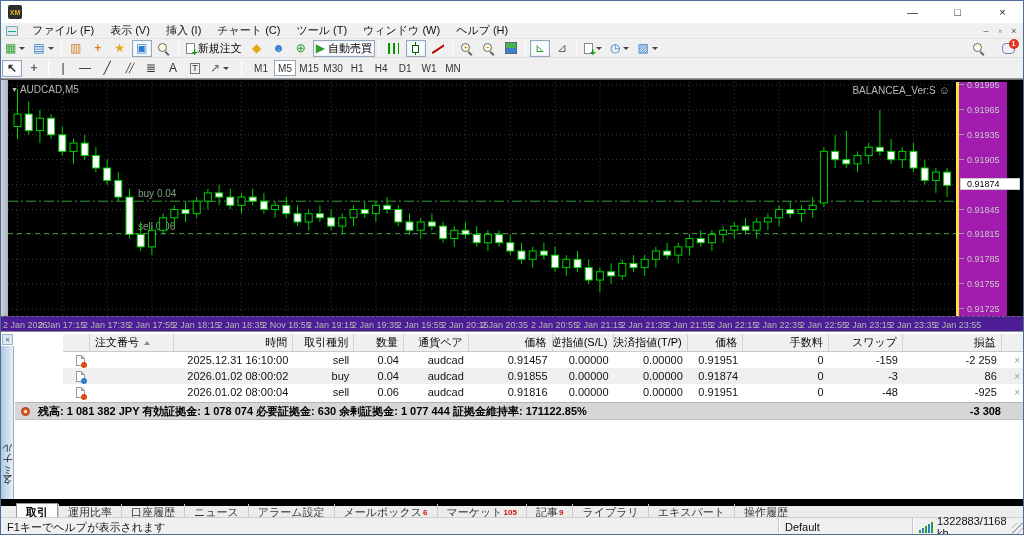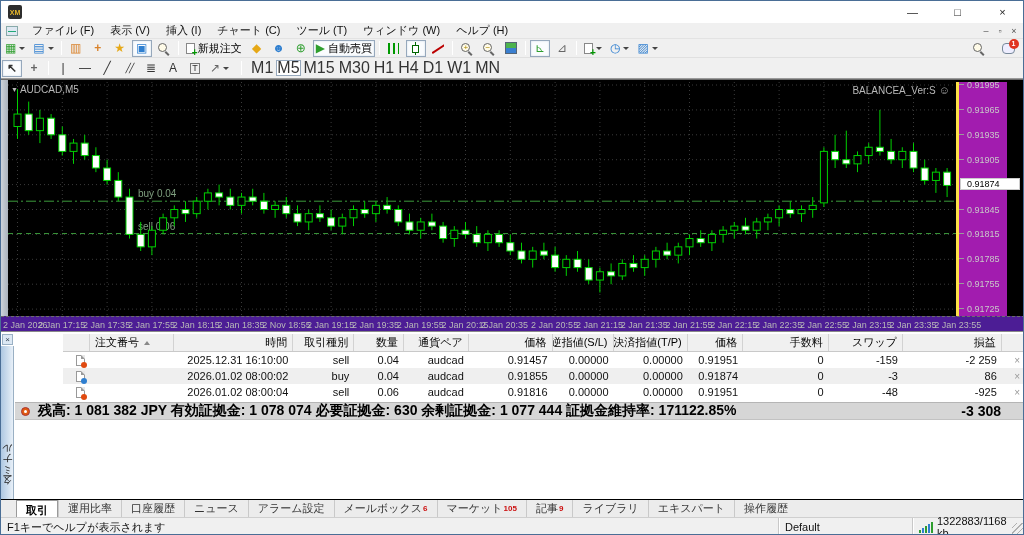--- a/index.html
+++ b/index.html
@@ -35,21 +35,21 @@
   .doc::after{content:"+";position:absolute;right:-4px;bottom:-5px;color:#090;font-weight:bold;font-size:10px;}
   .cndl{width:7px;height:13px;position:relative;display:inline-block;}
   .cndl::before{content:"";position:absolute;left:3px;top:0;width:1px;height:13px;background:#060;}
   .cndl::after{content:"";position:absolute;left:0;top:3px;width:5px;height:6px;border:1px solid #060;background:#fff;}
   .bars{width:11px;height:11px;background:repeating-linear-gradient(90deg,#090 0 2px,transparent 2px 5px);}
   .lni{width:12px;height:12px;position:relative;overflow:hidden;}
   .lni::before{content:"";position:absolute;left:-1px;top:6px;width:15px;height:2px;background:#b00;transform:rotate(-33deg);}
   .tile{width:12px;height:12px;border:1px solid #567;background:linear-gradient(180deg,#4db34d 50%,#3a7fd0 50%);}
   .bubble{position:relative;width:13px;height:11px;border:1.5px solid #789;border-radius:4px;background:#eef;}
   .badge{position:absolute;right:-5px;top:-5px;width:10px;height:10px;border-radius:50%;background:#e03420;color:#fff;font-size:7px;line-height:10px;text-align:center;font-weight:bold;}
-  .tfbtn{min-width:22px;height:16px;margin:0 1px;display:flex;align-items:center;justify-content:center;font-size:16px;color:#333;border:1px solid transparent;}
+  .tfbtn{min-width:22px;height:16px;margin:0 1px;display:flex;align-items:center;justify-content:center;font-size:10px;color:#333;border:1px solid transparent;}
   .tfbtn.pressed{border:1px solid #96a8bc;background:#fff;}
   .tslot{letter-spacing:-2px;font-size:9px;}
   .boxT{border:1px solid #777;font-size:9px;line-height:9px;padding:0 1px;}
   
   #chartwin{position:absolute;left:0;top:78px;width:1024px;height:252px;background:#000;border-top:1px solid #6b6b6b;}
   #chart-left-strip{position:absolute;left:0;top:0;width:7px;height:252px;background:linear-gradient(90deg,#cdd3da,#aab2bc);}
   #plot-wrap{position:absolute;left:7px;top:2px;width:948px;height:234px;}
   #symbol-label{position:absolute;left:3px;top:2px;color:#b8b8b8;font-size:10px;z-index:3;}
   #symbol-label .tri{font-size:7px;vertical-align:1px;margin-right:2px;}
   #ea-label{position:absolute;right:6px;top:2px;color:#b8b8b8;font-size:10px;z-index:3;display:flex;align-items:center;gap:3px;}
@@ -73,26 +73,26 @@
   .trow.hdr .tcell{border-right:1px solid #d2d2d2;}
   .tcell.left{justify-content:flex-start;}
   .tcell.noborder{border-right:none;}
   .sort-tri{width:0;height:0;border-left:3px solid transparent;border-right:3px solid transparent;border-bottom:4px solid #888;margin-left:5px;}
   .rowdoc{width:9px;height:11px;background:#fff;border:1px solid #999;position:relative;}
   .rowdoc::before{content:"";position:absolute;right:-1px;top:-1px;border:2px solid #e8e8e8;border-left-color:#999;border-bottom-color:#999;}
   .rowdoc::after{content:"";position:absolute;right:-3px;bottom:-3px;width:6px;height:6px;border-radius:50%;}
   .rowdoc.sell::after{background:#e04a10;}
   .rowdoc.buy::after{background:#2f7fd0;}
   .xclose{color:#999;font-size:10px;}
-  #balance-row{position:absolute;left:14px;top:70px;width:1010px;height:18px;background:#d6d6d6;border-top:1px solid #b5b5b5;border-bottom:1px solid #c2c2c2;display:flex;align-items:center;font-size:14px;font-weight:bold;color:#000;}
+  #balance-row{position:absolute;left:14px;top:70px;width:1010px;height:18px;background:#d6d6d6;border-top:1px solid #b5b5b5;border-bottom:1px solid #c2c2c2;display:flex;align-items:center;font-size:11px;font-weight:bold;color:#000;}
   #balance-icon{width:9px;height:9px;border-radius:50%;background:#e05a10;border:1px solid #a33;margin:0 8px 0 6px;position:relative;}
   #balance-icon::after{content:"";position:absolute;left:2px;top:2px;width:3px;height:3px;background:#fff;border-radius:50%;}
   #balance-total{margin-left:auto;padding-right:24px;}
   
-  #tabsrow{position:absolute;left:0;top:167px;width:1024px;height:19px;background:#ececec;border-top:1px solid #000000;display:flex;align-items:flex-start;padding-left:15px;}
+  #tabsrow{position:absolute;left:0;top:167px;width:1024px;height:19px;background:#ececec;border-top:7px solid #000000;display:flex;align-items:center;padding-left:15px;}
   .tab{position:relative;height:17px;display:flex;align-items:center;padding:0 9px;font-size:11px;color:#333;border-left:1px solid #c9c9c9;}
   .tab:first-child{border-left:none;}
   .tab.active{background:#fff;border:1px solid #9a9a9a;border-bottom:none;font-weight:bold;color:#000;height:19px;}
   .tab sub{color:#cc1010;font-size:8px;font-weight:bold;margin-left:1px;}
   
   #statusbar{position:absolute;left:0;top:516px;width:1024px;height:19px;background:#f0f0f0;border-top:1px solid #cfcfcf;display:flex;align-items:center;font-size:11px;color:#111;}
   .scell{height:100%;display:flex;align-items:center;padding:0 6px;border-right:1px solid #c8c8c8;box-shadow:1px 0 0 #fff;}
   #sc-help{width:778px;}
   #sc-profile{width:134px;}
   #sc-traffic{flex:1;justify-content:flex-end;border-right:none;gap:4px;padding-right:14px;}

